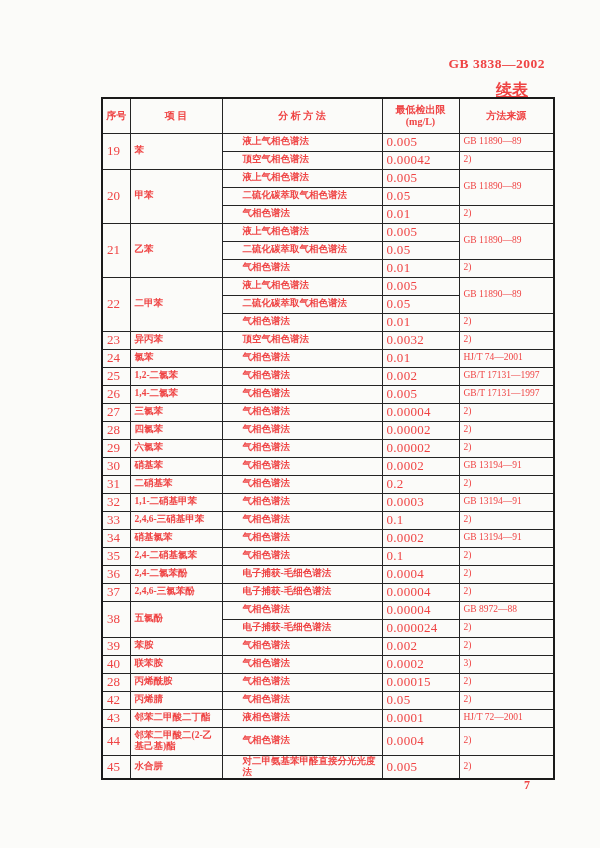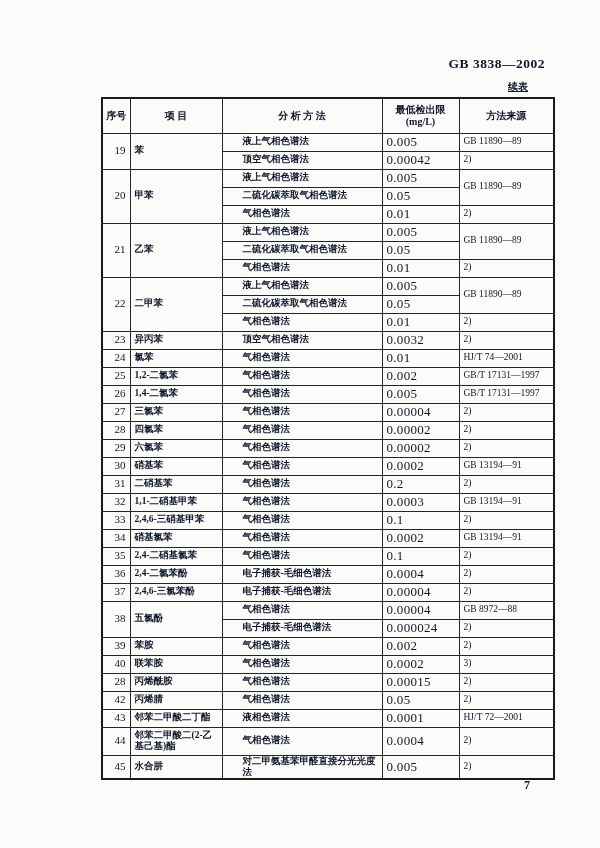--- a/index.html
+++ b/index.html
@@ -2,27 +2,27 @@
 <html><head>
 <meta charset="utf-8">
 <style>
   html,body { margin:0; padding:0; background:#e8e8e6; }
   .page {
     position:relative;
     width:600px; height:848px;
     margin:0 auto;
     background:#fbfbf9;
     font-family:"Liberation Serif","DejaVu Serif",serif;
-    color:#0f172a;
+    color:#ef4444;
     overflow:hidden;
     box-shadow:0 0 4px rgba(0,0,0,0.15);
   }
   .doc-header { position:absolute; top:56px; right:55px; text-align:right; }
   .doc-number { font-size:13.5px; font-weight:bold; letter-spacing:0.5px; }
-  .continued  { font-size:10px; font-weight:bold; margin-top:8px; margin-right:17px;text-decoration:underline; }
+  .continued  { font-size:16px; font-weight:bold; margin-top:8px; margin-right:17px;text-decoration:underline; }
 
   table.main {
     position:absolute; left:101px; top:97px;
     width:452px;
     border-collapse:collapse;
     table-layout:fixed;
     border:2px solid #1a1a1a;
   }
   th, td {
     border:1px solid #242424;
@@ -34,21 +34,21 @@
   }
   thead tr { height:35px; }
   thead th {
     text-align:center;
     font-weight:bold;
     font-size:10px;
     padding:0 2px;
   }
   tbody tr { height:18px; }
   tbody tr.tall-row { height:28px;margin-left:12px; }
-  td.c-no     { text-align:right; font-size:11px; }
+  td.c-no     { text-align:left; font-size:13px; }
   td.c-item   { font-weight:bold; font-size:9.5px; }
   td.c-method { font-weight:bold; font-size:9.5px;padding-left:20px; }
   td.c-limit  { text-align:left; font-size:13px; letter-spacing:0.3px; }
   td.c-source { font-weight:normal; font-size:9.5px; }
   .limit-head-line { display:block; }
   .page-number {
     position:absolute; top:778px; left:524px;
     font-size:12px; font-weight:bold;
   }
 </style>

